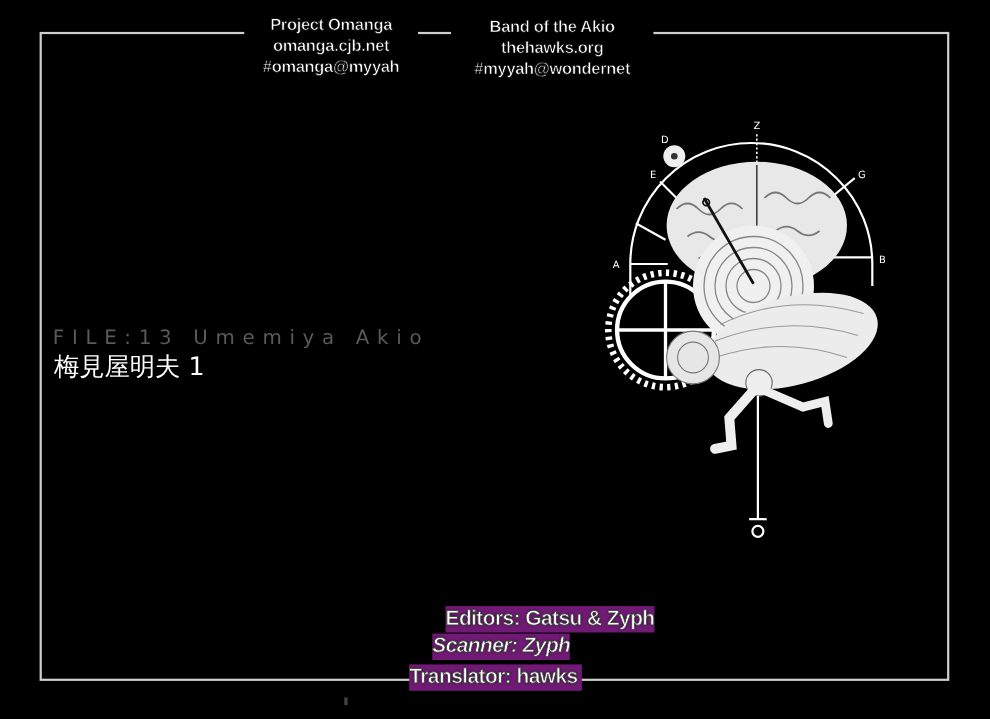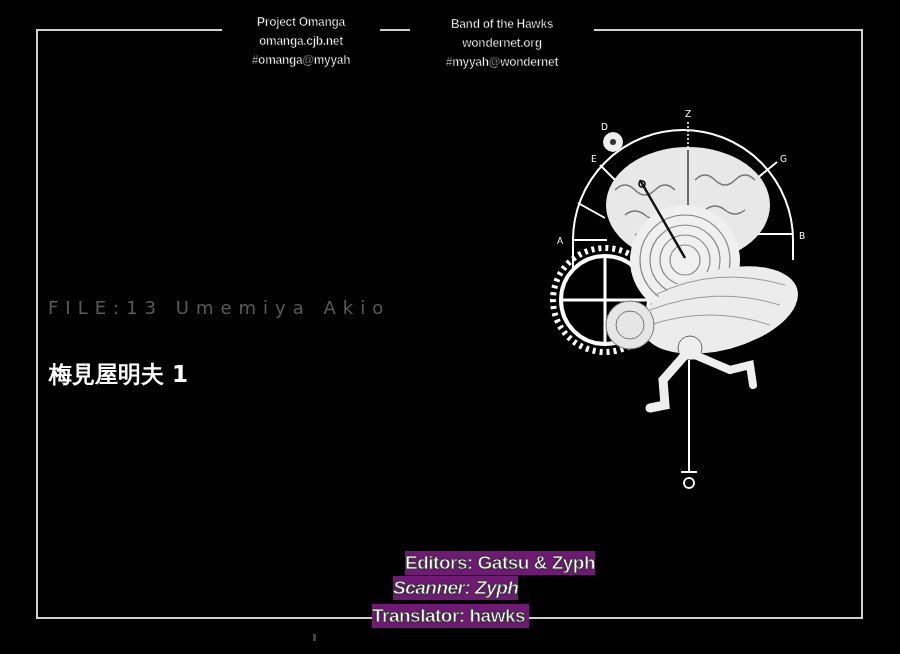--- a/index.html
+++ b/index.html
@@ -1,46 +1,46 @@
 <!DOCTYPE html>
 <html><head>
 <meta charset="utf-8">
 <style>
   html, body { margin:0; padding:0; background:#000; }
   body { width:900px; height:654px; position:relative; overflow:hidden; font-family:"Liberation Sans", sans-serif; }
   .frame { position:absolute; left:36px; top:29px; width:827px; height:590px; border:2px solid #cfcfcf; box-sizing:border-box; }
   .credit-block { position:absolute; text-align:center; color:#fff; font-family:"Liberation Sans", sans-serif; font-weight:bold; font-stretch:condensed;
     text-shadow: 0 0 1px #000, 1px 1px 0 #000, -1px -1px 0 #000; letter-spacing:-0.3px; }
-  .credit-block .ln { display:block; font-size:12px; line-height:19px; -webkit-text-stroke:0.6px #000; }
+  .credit-block .ln { display:block; font-size:15px; line-height:19px; -webkit-text-stroke:0.6px #000; }
   .group-a { left:222px; top:13px; width:150px; background:#000; padding:0 4px; }
   .group-b { left:410px; top:15px; width:176px; background:#000; padding:0 4px; }
   .file-sub { position:absolute; left:48px; top:297px; color:#5a5a5a; font-size:18px; letter-spacing:7px; font-family:"DejaVu Sans", sans-serif; white-space:nowrap; }
-  .chapter-title { position:absolute; left:49px; top:318px; color:#fff; font-size:23px; font-weight:bold; font-family:"DejaVu Sans", sans-serif; white-space:nowrap;margin-top:41px; }
+  .chapter-title { position:absolute; left:49px; top:318px; color:#fff; font-size:23px; font-weight:normal; font-family:"DejaVu Sans", sans-serif; white-space:nowrap; }
   .staff { position:absolute; color:#fff; font-weight:bold; font-size:19px; line-height:24px; white-space:nowrap; letter-spacing:-0.5px;
     text-shadow: 0 0 2px #000; -webkit-text-stroke:0.8px #444; background:#701a75; }
   .staff-1 { left:405px; top:551px; }
   .staff-2 { left:393px; top:576px;font-style:italic; }
   .staff-3 { left:372px; top:604px; padding-right:4px; }
   .art { position:absolute; left:545px; top:100px; width:275px; height:400px; }
   .page-num { position:absolute; left:313px; top:634px; width:3px; height:7px; background:#444; }
 </style>
 </head>
 <body>
 
 <div class="frame"></div>
 
 <div class="credit-block group-a">
   <span class="ln">Project Omanga</span>
   <span class="ln">omanga.cjb.net</span>
   <span class="ln">#omanga@myyah</span>
 </div>
 
 <div class="credit-block group-b">
-  <span class="ln">Band of the Hawks</span>
-  <span class="ln">wondernet.org</span>
+  <span class="ln">Band of the Akio</span>
+  <span class="ln">thehawks.org</span>
   <span class="ln">#myyah@wondernet</span>
 </div>
 
 <div class="file-sub">FILE:13 Umemiya Akio</div>
 <div class="chapter-title">梅見屋明夫 1</div>
 
 <svg class="art" viewBox="0 0 275 400" xmlns="http://www.w3.org/2000/svg">
 
   <path d="M 28 140 A 110 110 0 0 1 248 140" fill="none" stroke="#fff" stroke-width="2"></path>
   <line x1="28" y1="140" x2="28" y2="170" stroke="#fff" stroke-width="2"></line>

